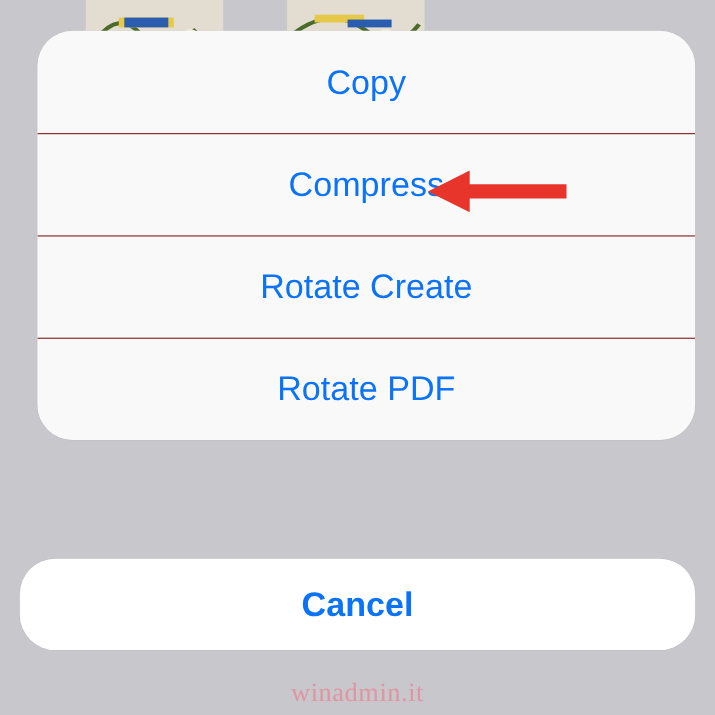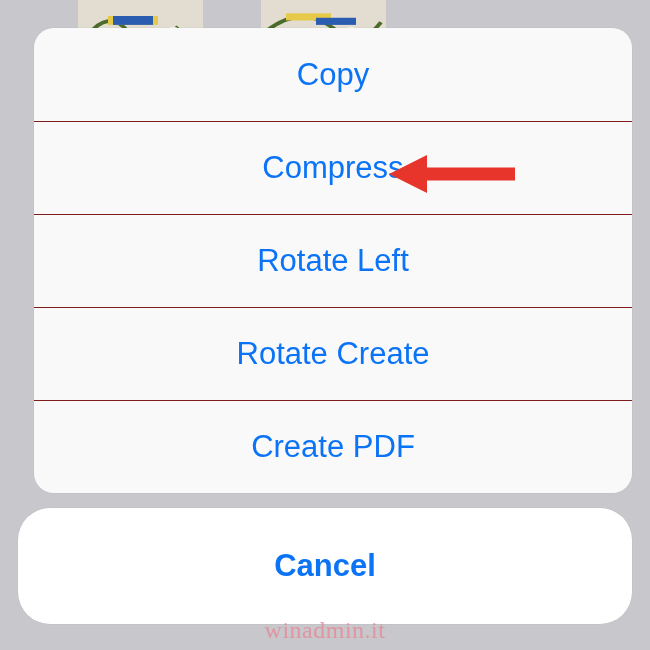--- a/index.html
+++ b/index.html
@@ -22,21 +22,21 @@
       background: #d9d4c8;
       border-bottom: 6px solid #cfcabc;
       display: flex; align-items: center; justify-content: center;
     }
     .thumb svg { width: 100%; height: 100%; }
     .action-sheet {
       position: absolute;
       left: 18px; right: 18px;
       top: 28px;
       background: #f1f1f4;
-      border-radius: 20px;
+      border-radius: 32px;
       overflow: hidden;
       box-shadow: 0 0 0 0.5px rgba(0,0,0,0.05);
       margin-left: 16px;
     }
     .action-item {
       height: 93px;
       display: flex;
       align-items: center;
       justify-content: center;
       font-size: 31px;
@@ -44,21 +44,21 @@
       font-weight: 400;
       border-top: 1px solid #7f1d1d;
       background: rgba(255,255,255,0.55);
       cursor: pointer;
     }
     .action-item:first-child { border-top: none; }
     .cancel-sheet {
       position: absolute;
       left: 18px; right: 18px;
       top: 508px;
-      height: 116px;
+      height: 83px;
       background: #ffffff;
       border-radius: 32px;
       display: flex;
       align-items: center;
       justify-content: center;
       font-size: 31px;
       font-weight: 600;
       color: #0b73f6;
       cursor: pointer;
       box-shadow: 0 0 0 0.5px rgba(0,0,0,0.05);
@@ -107,27 +107,24 @@
 </div>
 
 <div class="action-sheet">
   <div class="action-item">
     <span>Copy</span>
   </div>
   <div class="action-item">
     <span>Compress</span>
   </div>
   <div class="action-item">
-    <span>Rotate Left</span>
-  </div>
-  <div class="action-item">
     <span>Rotate Create</span>
   </div>
   <div class="action-item">
-    <span>Create PDF</span>
+    <span>Rotate PDF</span>
   </div>
 </div>
 
 <div class="cancel-sheet">
   <span>Cancel</span>
 </div>
 
 <div class="arrow">
   <svg width="130" height="50" viewBox="0 0 130 50">
     <line x1="128" y1="25" x2="32" y2="25" stroke="#e7352c" stroke-width="13"></line>

